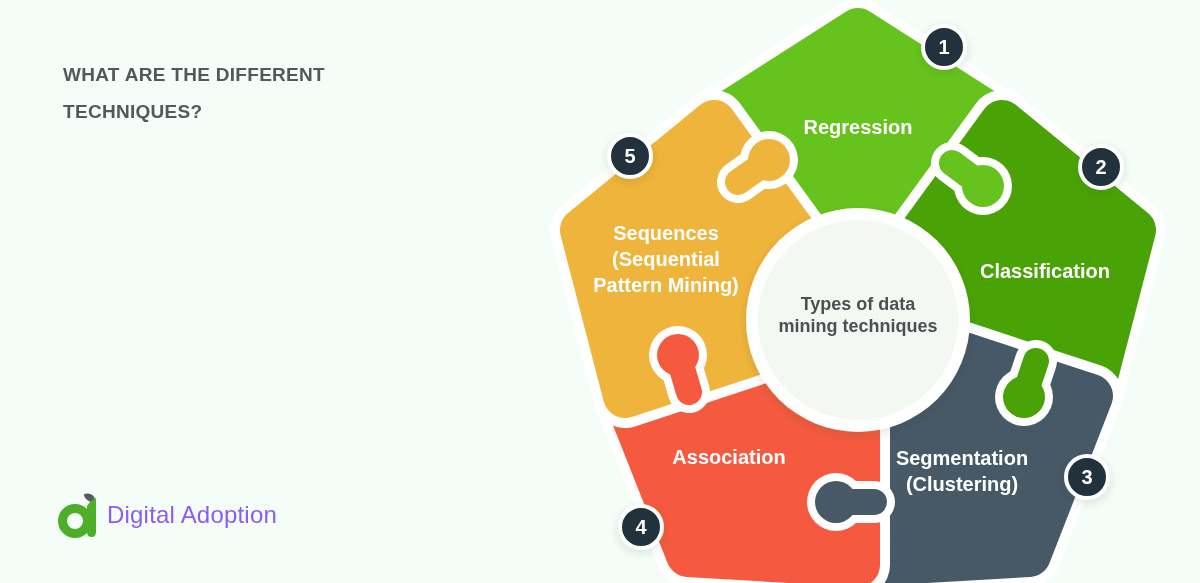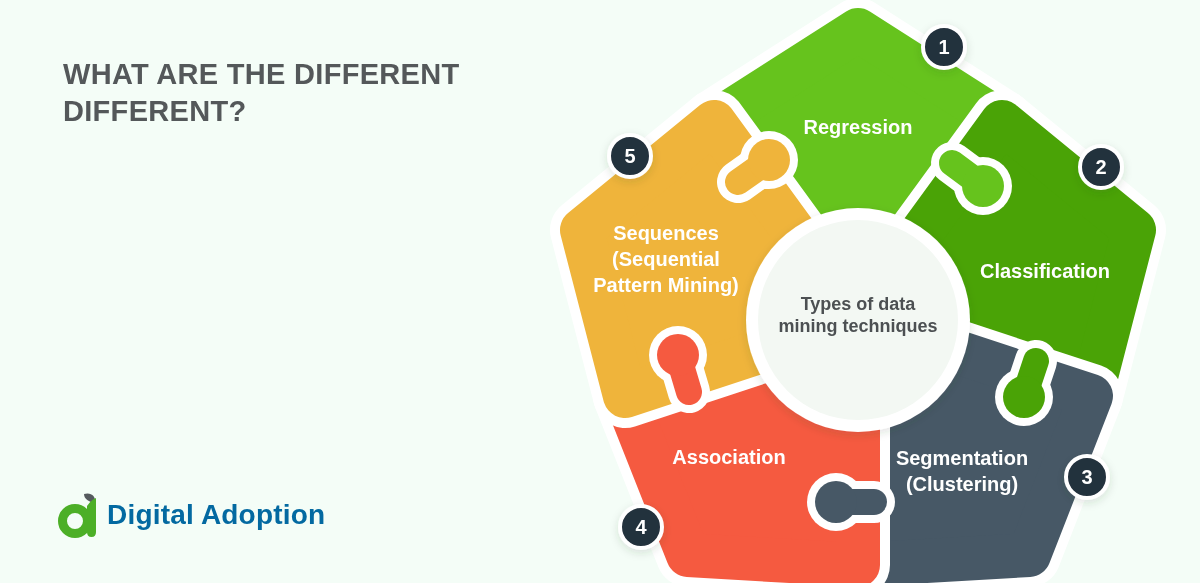--- a/index.html
+++ b/index.html
@@ -3,50 +3,50 @@
 <meta charset="utf-8">
 <style>
   html,body{margin:0;padding:0;}
   body{
     width:1200px;height:583px;overflow:hidden;position:relative;
     background:#f4fdf7;
     font-family:"Liberation Sans", sans-serif;
   }
   .title-block{
     position:absolute;left:63px;top:56px;width:470px;
-    color:#54585a;font-size:29px;font-weight:800;
+    color:#54585a;font-size:19px;font-weight:800;
     line-height:37px;letter-spacing:0.3px;
   }
   .diagram-svg{position:absolute;left:0;top:0;}
   .piece-label{
     font-family:"Liberation Sans", sans-serif;
     font-size:20px;font-weight:700;fill:#ffffff;
   }
   .center-label{
     font-family:"Liberation Sans", sans-serif;
     font-size:18px;font-weight:700;fill:#4c5052;
   }
   .badge-num{
     font-family:"Liberation Sans", sans-serif;
     font-size:20px;font-weight:600;fill:#ffffff;
   }
   .logo{
     position:absolute;left:58px;top:492px;
     display:flex;align-items:center;gap:7px;
   }
   .logo-text{
-    color:#0369a1;font-size:28px;font-weight:700;letter-spacing:0.2px;
+    color:#8b5cf6;font-size:24px;font-weight:400;letter-spacing:0.2px;
   }
 </style>
 </head>
 <body>
 
 <div class="title-block">
   <div>WHAT ARE THE DIFFERENT</div>
-  <div>DIFFERENT?</div>
+  <div>TECHNIQUES?</div>
 </div>
 
 <svg class="diagram-svg" width="1200" height="583" viewBox="0 0 1200 583">
   <defs>
     <filter id="soft" x="-40%" y="-40%" width="180%" height="180%">
       <feDropShadow dx="0" dy="3" stdDeviation="4" flood-color="#2a3a2f" flood-opacity="0.14"></feDropShadow>
     </filter>
   </defs>
 
   <g>

